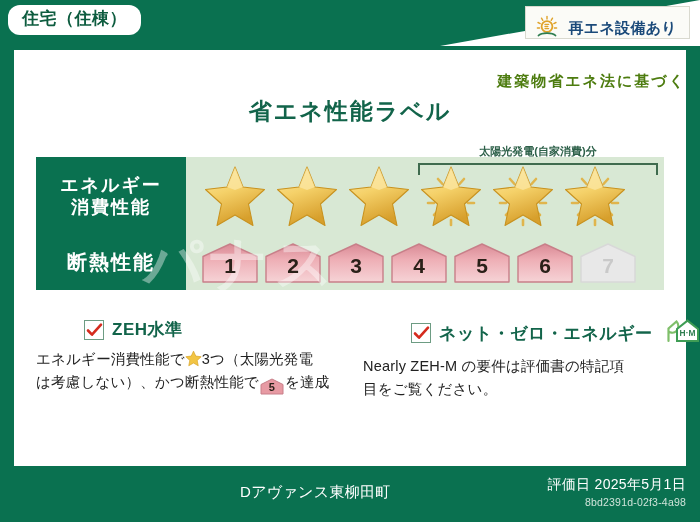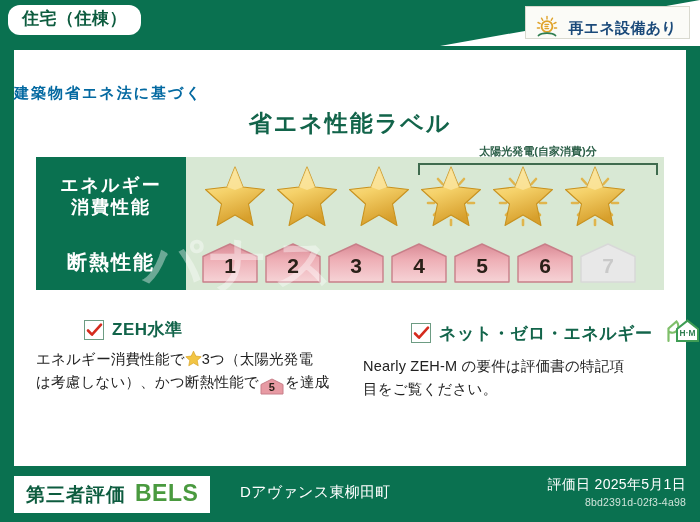--- a/index.html
+++ b/index.html
@@ -50,22 +50,22 @@
 
   
   .card {
     position: absolute;
     left: 14px; top: 50px; right: 14px; bottom: 58px;
     background: #ffffff;
   }
 
   
   .sub-title {
-    text-align: left; margin-top: 34px;
-    font-size: 15px; font-weight: bold; color: #0369a1;
+    text-align: right; margin-top: 22px;
+    font-size: 15px; font-weight: bold; color: #4d7c0f;
     letter-spacing: 2px;
   }
   .main-title {
     text-align: center; margin-top: 5px;
     font-size: 23px; font-weight: bold; color: #12644a;
     letter-spacing: 2px;
   }
 
   
   .row {
@@ -511,21 +511,17 @@
         <div class="col-body">
           <span>Nearly ZEH-M の要件は評価書の特記項</span><br>
           <span>目をご覧ください。</span>
         </div>
       </div>
     </div>
   </div>
 
   <div class="footer">
     <div class="footer-rule"></div>
-    <div class="bels-box">
-      <span class="jp">第三者評価</span>
-      <span class="bels">BELS</span>
-    </div>
     <div class="bldg-name">Dアヴァンス東柳田町</div>
     <div class="eval-date">評価日 2025年5月1日</div>
     <div class="eval-id">8bd2391d-02f3-4a98</div>
   </div>
 </div>
 
 </body></html>

